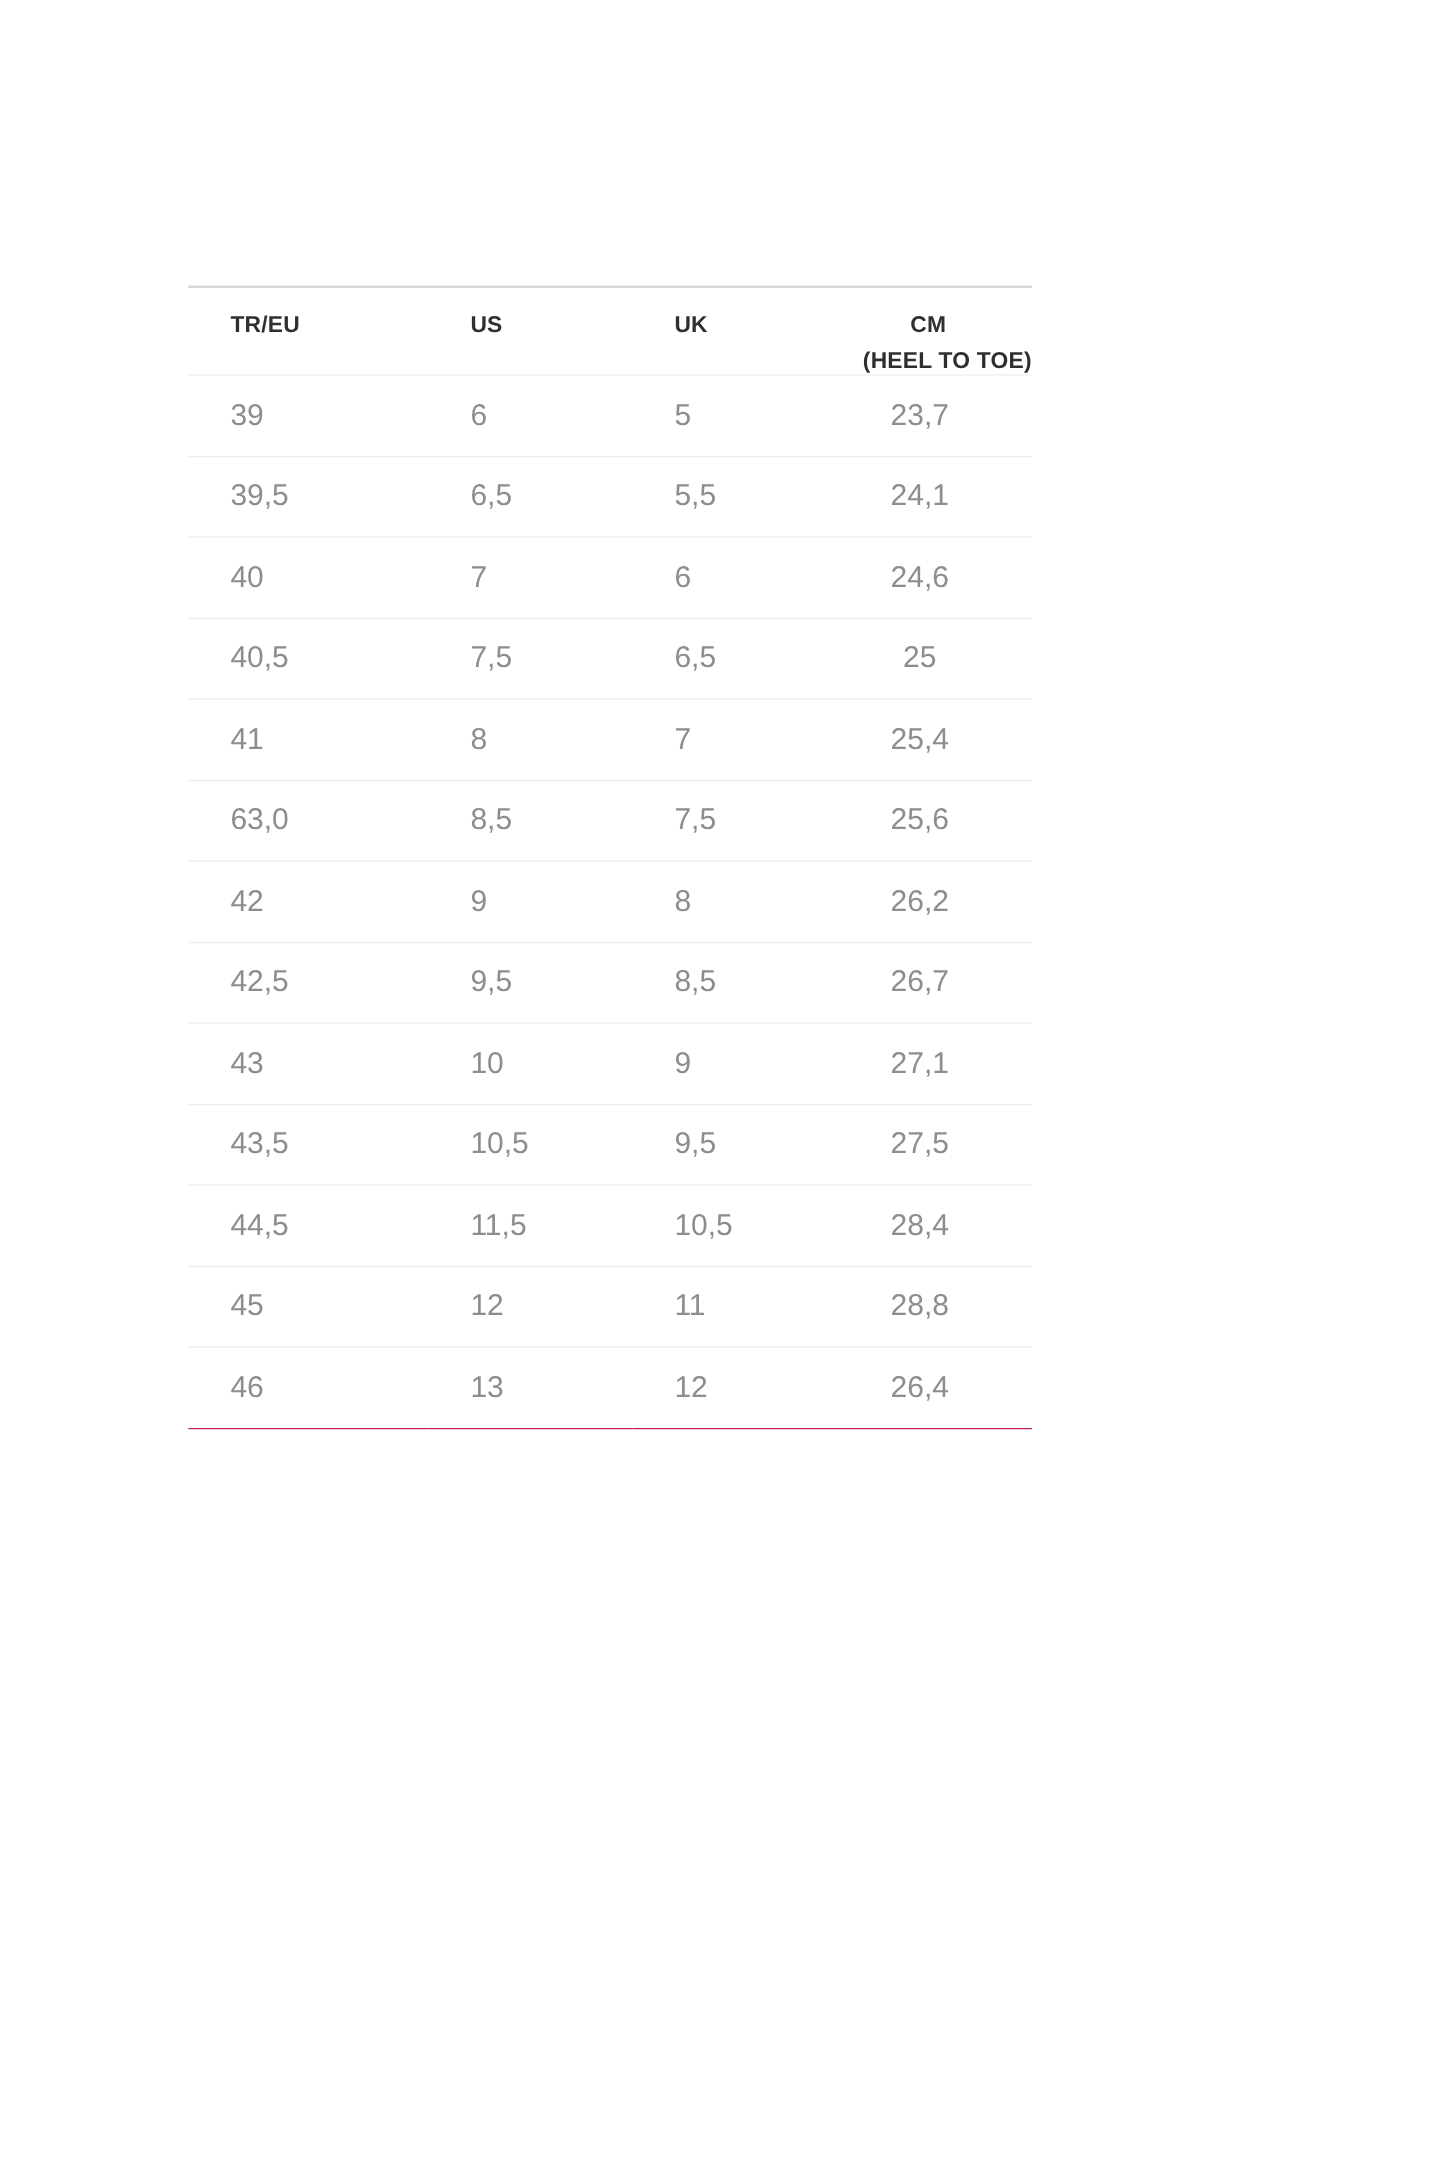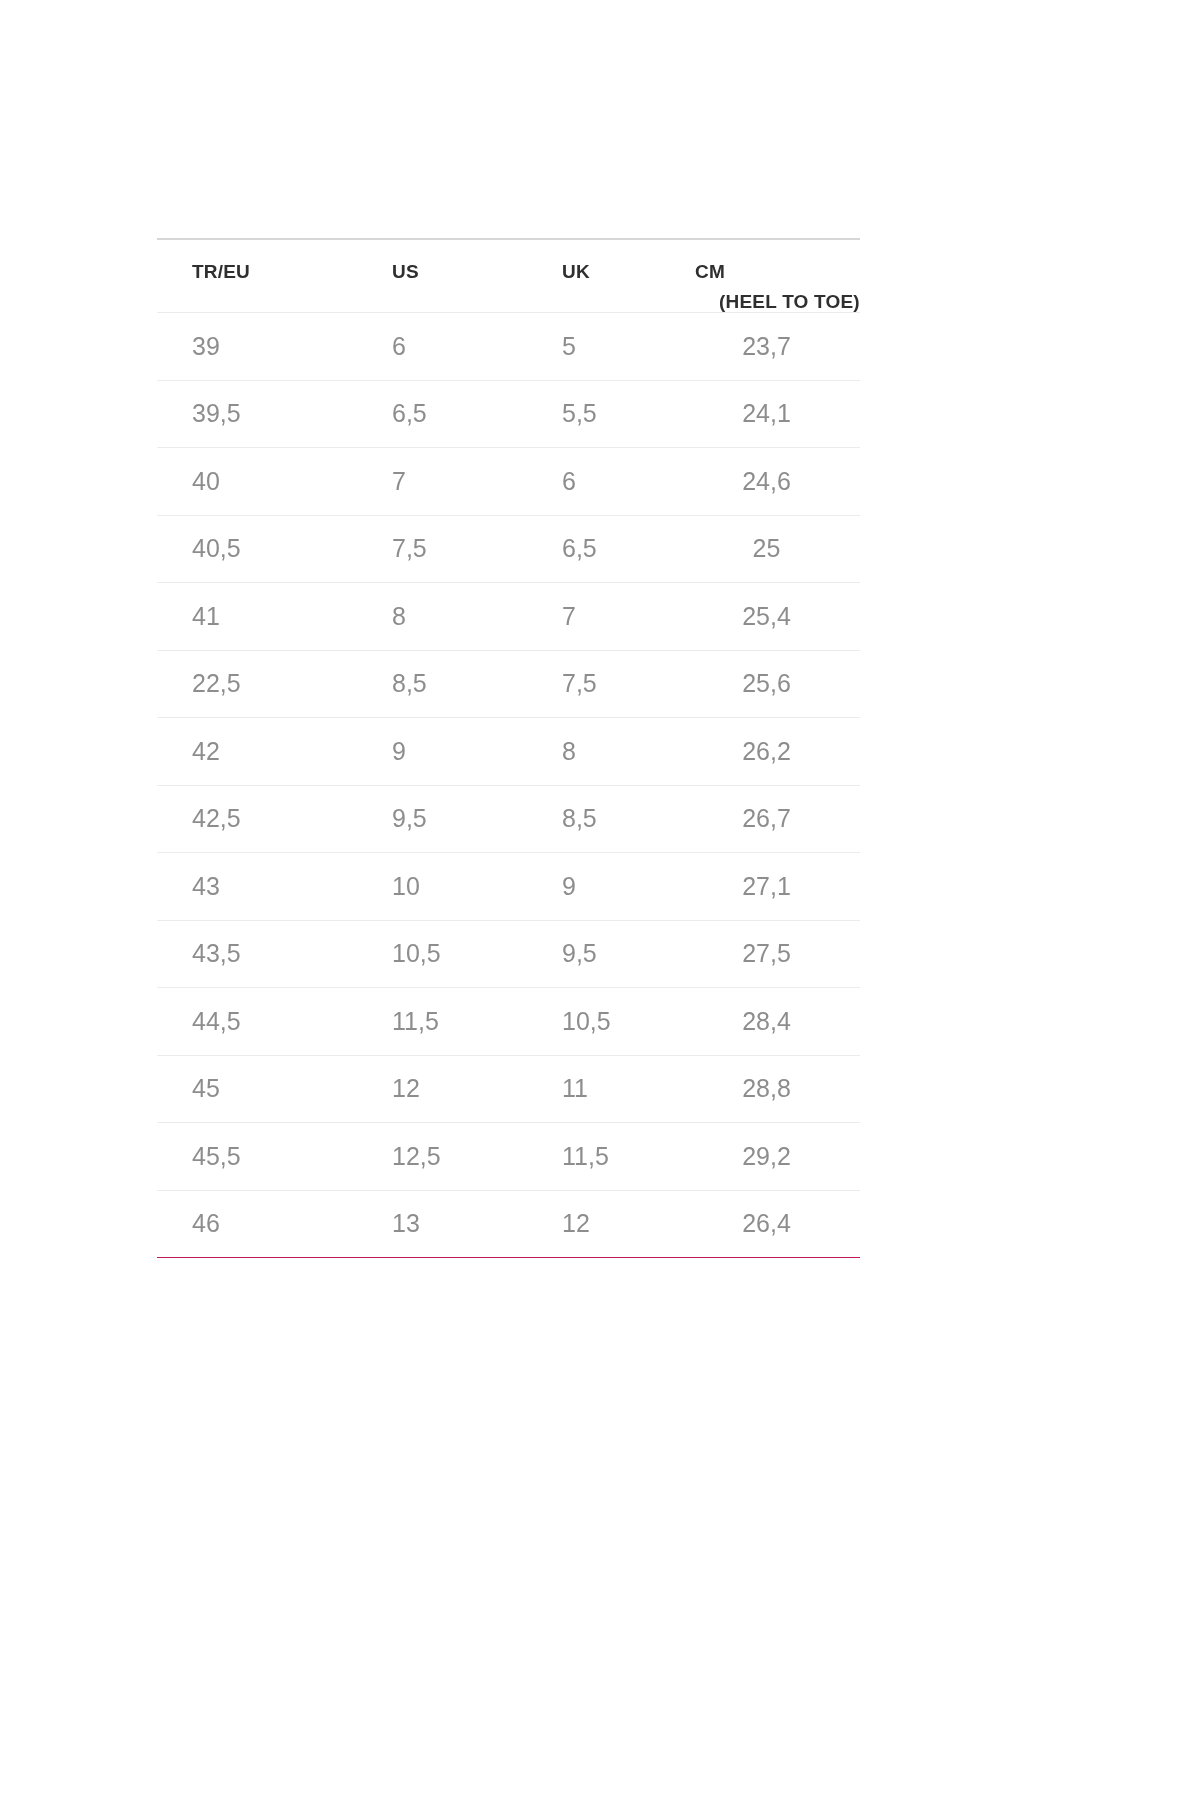--- a/index.html
+++ b/index.html
@@ -57,20 +57,21 @@
     letter-spacing: 0.2px;
     text-align: left;
     padding: 22px 0 0 35px;
     height: 72px;
     box-sizing: border-box;
     line-height: 1.0;
   }
 
   
   .head-cell.cm {
+    text-align: center;
     padding-left: 0;
     padding-right: 8px;
   }
   .head-sub {
     display: block;
     font-size: 19px;
     font-weight: bold;
     color: #2f2f2f;
     margin-top: 11px;
     white-space: nowrap;
@@ -204,21 +205,21 @@
             </td>
           <td>
               <div class="cell">7</div>
             </td>
           <td>
               <div class="cell cm">25,4</div>
             </td>
         </tr>
         <tr>
           <td>
-              <div class="cell">22,5</div>
+              <div class="cell">63,0</div>
             </td>
           <td>
               <div class="cell">8,5</div>
             </td>
           <td>
               <div class="cell">7,5</div>
             </td>
           <td>
               <div class="cell cm">25,6</div>
             </td>
@@ -298,34 +299,20 @@
               <div class="cell">45</div>
             </td>
           <td>
               <div class="cell">12</div>
             </td>
           <td>
               <div class="cell">11</div>
             </td>
           <td>
               <div class="cell cm">28,8</div>
-            </td>
-        </tr>
-        <tr>
-          <td>
-              <div class="cell">45,5</div>
-            </td>
-          <td>
-              <div class="cell">12,5</div>
-            </td>
-          <td>
-              <div class="cell">11,5</div>
-            </td>
-          <td>
-              <div class="cell cm">29,2</div>
             </td>
         </tr>
         <tr>
           <td>
               <div class="cell">46</div>
             </td>
           <td>
               <div class="cell">13</div>
             </td>
           <td>

